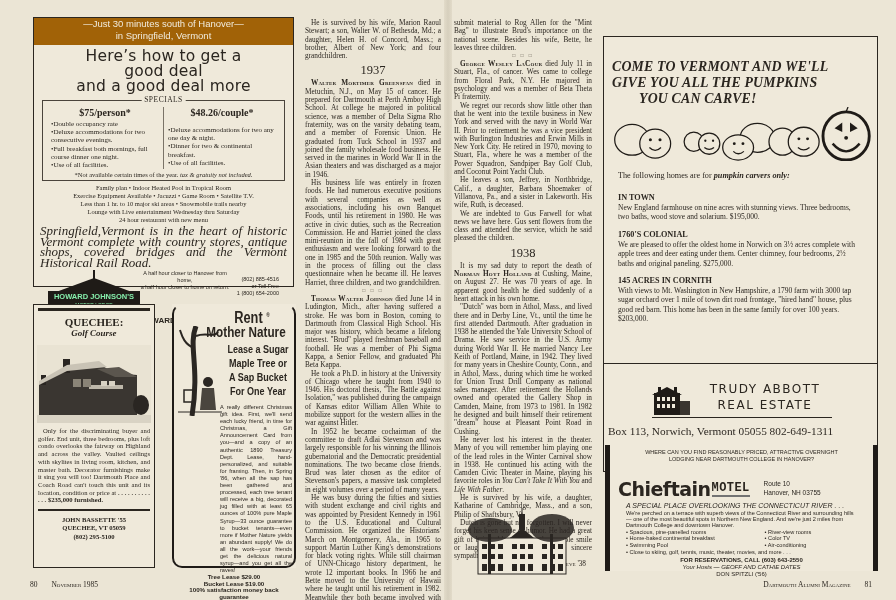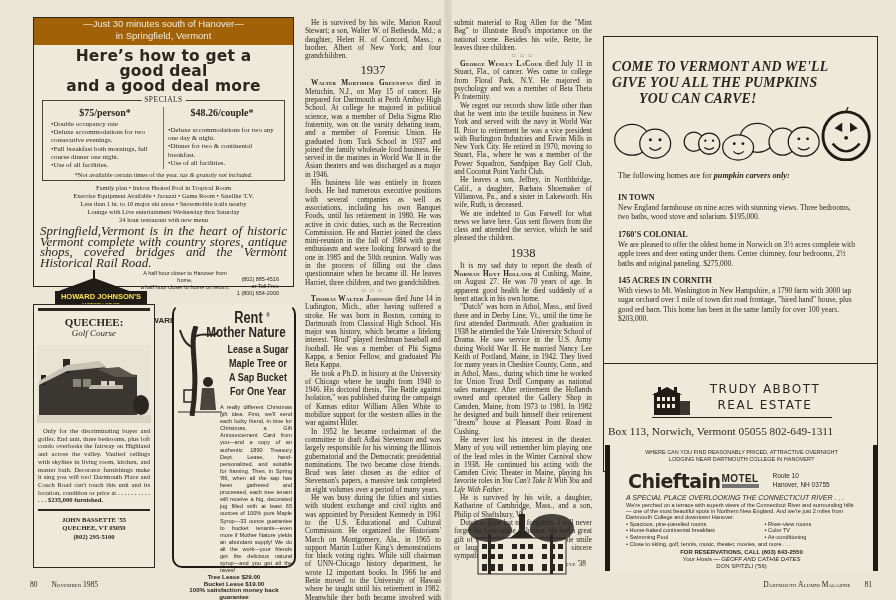--- a/index.html
+++ b/index.html
@@ -11,49 +11,49 @@
     position: relative;
   }
   .page-left { position: absolute; left: 0; top: 0; width: 448px; height: 600px; background: #ebe5d5; }
   .page-right { position: absolute; left: 448px; top: 0; width: 448px; height: 600px; background: #ece6d6; }
   .gutter { position: absolute; left: 444px; top: 0; width: 8px; height: 600px;
     background: linear-gradient(90deg, #e2dbc9, #d6cfbd 50%, #e2dbc9); }
 
   
   .hojo { position: absolute; left: 33px; top: 17px; width: 261px; height: 270px; border: 1.5px solid #2b2620; background: #efe9da; }
   .hojo .banner { background: #a16207; color: #f1ebdd; text-align: center; font-family: "Liberation Sans", sans-serif; font-size: 9.5px; line-height: 12px; padding: 0 0 3px; }
-  .hojo .headline { text-align: center; font-family: "DejaVu Sans", sans-serif; font-weight: 700; font-size: 15.5px; line-height: 15px; margin-top: 4px; letter-spacing: 0.2px; }
+  .hojo .headline { text-align: center; font-family: "DejaVu Sans", sans-serif; font-weight: 400; font-size: 15.5px; line-height: 15px; margin-top: 4px; letter-spacing: 0.2px; }
   .specials { margin: 6px 8px 0; border: 1px solid #4a443b; position: relative; padding: 6px 4px 2px; }
   .specials .legend { position: absolute; top: -6px; left: 50%; transform: translateX(-50%); background: #efe9da; padding: 0 3px; font-size: 7.5px; letter-spacing: 0.5px; }
   .specials .cols { display: flex; }
   .specials .col { flex: 1; padding: 0 4px; }
   .specials .col + .col { border-left: 1px solid #7a7367; }
   .specials .price { text-align: center; font-size: 10px; font-weight: bold; margin-bottom: 2px; }
   .specials ul { list-style: none; font-size: 7px; line-height: 8.2px; }
   .specials li::before { content: "\2022 "; }
   .specials .note { font-size: 6.5px; text-align: center; margin-top: 2px; font-style: normal; }
   .specials .note i { font-style: italic; }
   .hojo .features { text-align: center; font-size: 6.5px; line-height: 8px; margin-top: 3px; }
   .hojo .tagline { font-style: italic; font-size: 13px; line-height: 10.5px; padding: 2px 6px 0; text-align: justify; }
   .hojo .logo-row { display: flex; align-items: flex-start; margin-top: 2px; height: 46px; }
   .hojo .logo { position: relative; width: 92px; height: 44px; margin-left: 14px; }
   .hojo .logo .roof { position: absolute; left: 8px; top: 8px; width: 0; height: 0; border-left: 38px solid transparent; border-right: 38px solid transparent; border-bottom: 14px solid #1f1b17; }
   .hojo .logo .spire { position: absolute; left: 45px; top: 0; width: 2px; height: 10px; background: #1f1b17; }
-  .hojo .logo .sign { position: absolute; left: 7px; top: 21px; width: 92px; height: 22px; background: #1f1b17; color: #fde047; text-align: center; font-family: "Liberation Sans", sans-serif; }
+  .hojo .logo .sign { position: absolute; left: 0; top: 21px; width: 92px; height: 22px; background: #1f1b17; color: #86efac; text-align: center; font-family: "Liberation Sans", sans-serif; }
   .hojo .logo .sign .n1 { font-size: 7.5px; font-weight: bold; line-height: 11px; display: block; }
   .hojo .logo .sign .n2 { font-size: 5px; line-height: 7px; display: block; }
   .hojo .closer { font-family: "Liberation Sans", sans-serif; font-size: 5.5px; line-height: 7px; text-align: center; margin-top: 0; width: 90px; }
   .hojo .phones { font-family: "Liberation Sans", sans-serif; font-size: 5.5px; line-height: 7px; text-align: right; margin-left: auto; margin-right: 14px; margin-top: 6px; }
   .hojo .award { display: flex; justify-content: space-around; font-family: "Liberation Sans", sans-serif; font-weight: bold; font-size: 8px; margin-top: 0; padding: 0 10px; }
 
   
   .quechee { position: absolute; left: 33px; top: 304px; width: 122px; height: 264px; border: 1.5px solid #2b2620; background: #efe9da; }
   .quechee .rule { height: 3px; background: #2b2620; margin: 3px 4px 0; }
   .quechee .title { text-align: center; font-size: 11px; font-weight: bold; margin-top: 5px; line-height: 12px; }
-  .quechee .subtitle { text-align: center; font-size: 9px; font-style: italic; font-weight: normal; line-height: 11px; }
+  .quechee .subtitle { text-align: center; font-size: 9px; font-style: italic; font-weight: bold; line-height: 11px; }
   .quechee .photo { margin: 6px 3px 0; height: 78px; background: #e8e2d2; position: relative; overflow: hidden; }
   .quechee .desc { font-size: 6.6px; line-height: 7.7px; text-align: justify; padding: 4px 4px 2px; text-indent: 5px; }
   .quechee .desc b { font-weight: bold; }
   .quechee .rule2 { height: 2px; background: #2b2620; margin: 3px 4px 0; }
   .quechee .contact { text-align: center; font-size: 6.6px; line-height: 8.4px; font-weight: bold; margin-top: 5px; }
 
   
   .nature { position: absolute; left: 172px; top: 304px; width: 124px; height: 264px; background: #efe9da; }
   .nature .border { position: absolute; inset: 0; border: 2px solid #1f1b17; border-radius: 10px; border-top-color: transparent; }
   .nature .h1 { position: absolute; left: 40px; top: 4px; width: 80px; text-align: center; font-family: "Liberation Sans", sans-serif; font-weight: bold; font-size: 16px; line-height: 15px; transform: scaleX(0.8); }
@@ -89,23 +89,23 @@
   .pumpkin .divider { position: absolute; left: 0; right: 0; top: 326px; border-top: 1.5px solid #2b2620; }
   .trudy { position: absolute; left: 0; right: 0; top: 328px; height: 106px; }
   .trudy .name { position: absolute; left: 96px; top: 16px; font-family: "DejaVu Sans", sans-serif; font-size: 12px; letter-spacing: 1.5px; line-height: 16px; text-align: center; width: 130px; }
   .trudy .house { position: absolute; left: 48px; top: 22px; width: 40px; height: 28px; }
   .trudy .underline { position: absolute; left: 48px; top: 52px; width: 180px; border-top: 1.5px solid #2b2620; }
   .trudy .address { position: absolute; left: 4px; top: 60px; font-size: 11.3px; white-space: nowrap; }
 
   
   .chieftain { position: absolute; left: 605px; top: 445px; width: 273px; height: 126px; background: #efe9da; border-left: 5px solid #1f1b17; border-right: 5px solid #1f1b17; }
   .chieftain .q { text-align: center; font-family: "Liberation Sans", sans-serif; font-size: 5.5px; line-height: 6.8px; margin-top: 4px; }
-  .chieftain .logo-row { display: flex; align-items: center; margin-top: 8px; padding-left: 18px; }
+  .chieftain .logo-row { display: flex; align-items: center; margin-top: 16px; padding-left: 8px; }
   .chieftain .logo { font-family: "DejaVu Sans", sans-serif; font-size: 19px; font-weight: bold; letter-spacing: -0.5px; line-height: 20px; }
-  .chieftain .motel { font-family: Liberation Sans, sans-serif; font-weight: bold; font-size: 10px; border-bottom: 4px solid #737373; margin-left: 1px; align-self: center; letter-spacing: 0.4px; }
+  .chieftain .motel { font-family: Liberation Mono, monospace; font-weight: bold; font-size: 12px; border-bottom: 2px solid #737373; margin-left: 1px; align-self: center; letter-spacing: 0.4px; }
   .chieftain .addr { font-family: "Liberation Sans", sans-serif; font-size: 6.5px; line-height: 8.5px; margin-left: 14px; }
   .chieftain .special { font-family: "Liberation Sans", sans-serif; font-style: italic; font-size: 7px; padding-left: 16px; margin-top: 3px; line-height: 8px; }
   .chieftain .desc { font-family: "Liberation Sans", sans-serif; font-size: 5.6px; line-height: 6.4px; padding: 0 16px; }
   .chieftain .feat { display: flex; padding: 0 16px; font-family: "Liberation Sans", sans-serif; font-size: 5.6px; line-height: 6.6px; }
   .chieftain .feat ul { list-style: none; }
   .chieftain .feat li::before { content: "\2022  "; }
   .chieftain .feat .fl { flex: 1.5; }
   .chieftain .feat .fr { flex: 1; }
   .chieftain .feat-last { padding: 0 16px; font-family: "Liberation Sans", sans-serif; font-size: 5.6px; line-height: 6.6px; }
   .chieftain .res { text-align: center; font-family: "Liberation Sans", sans-serif; font-size: 6px; line-height: 6.8px; margin-top: 2px; }

